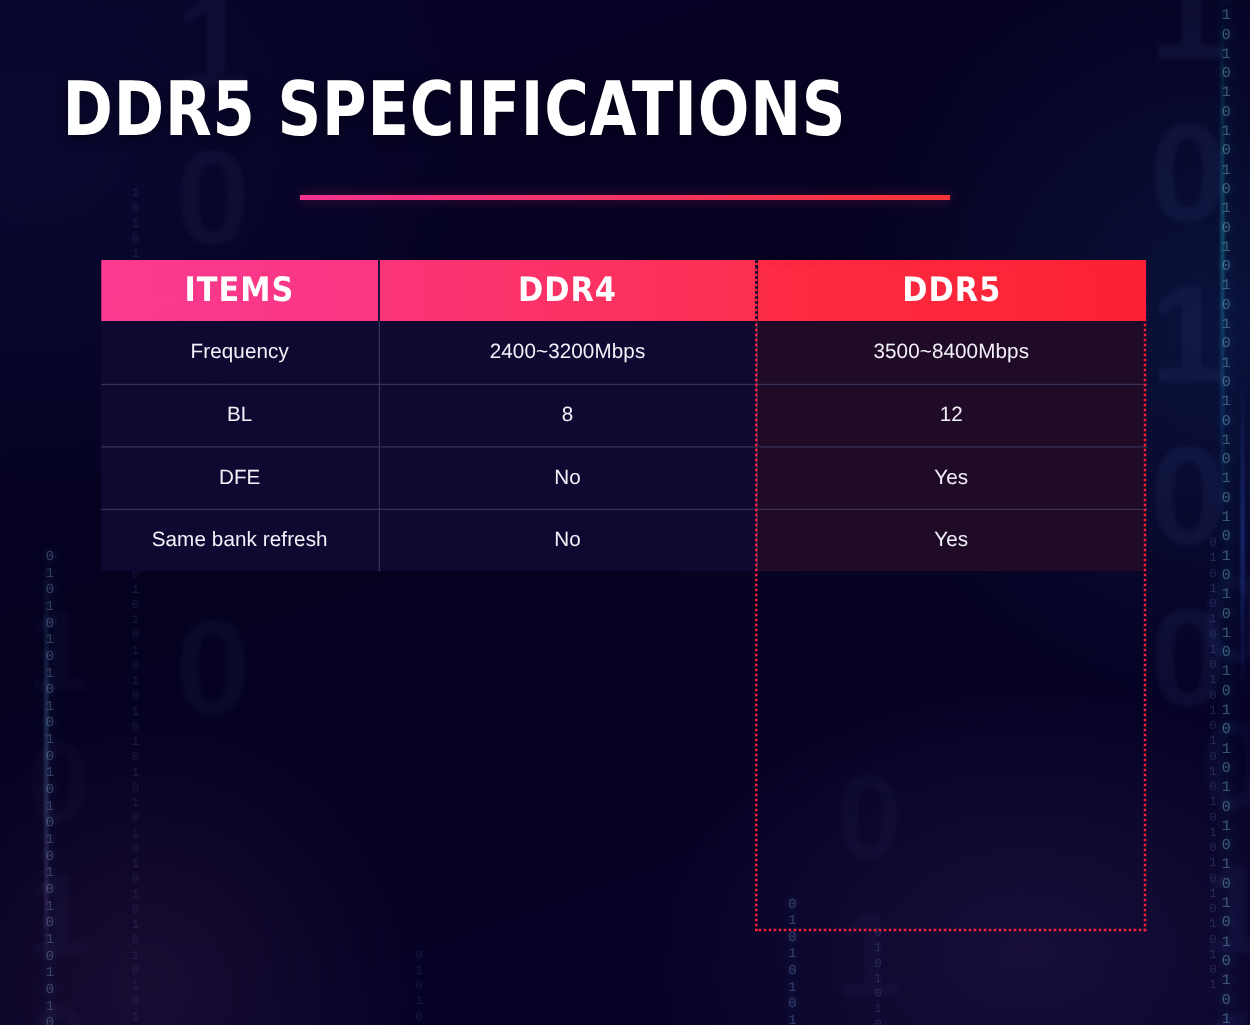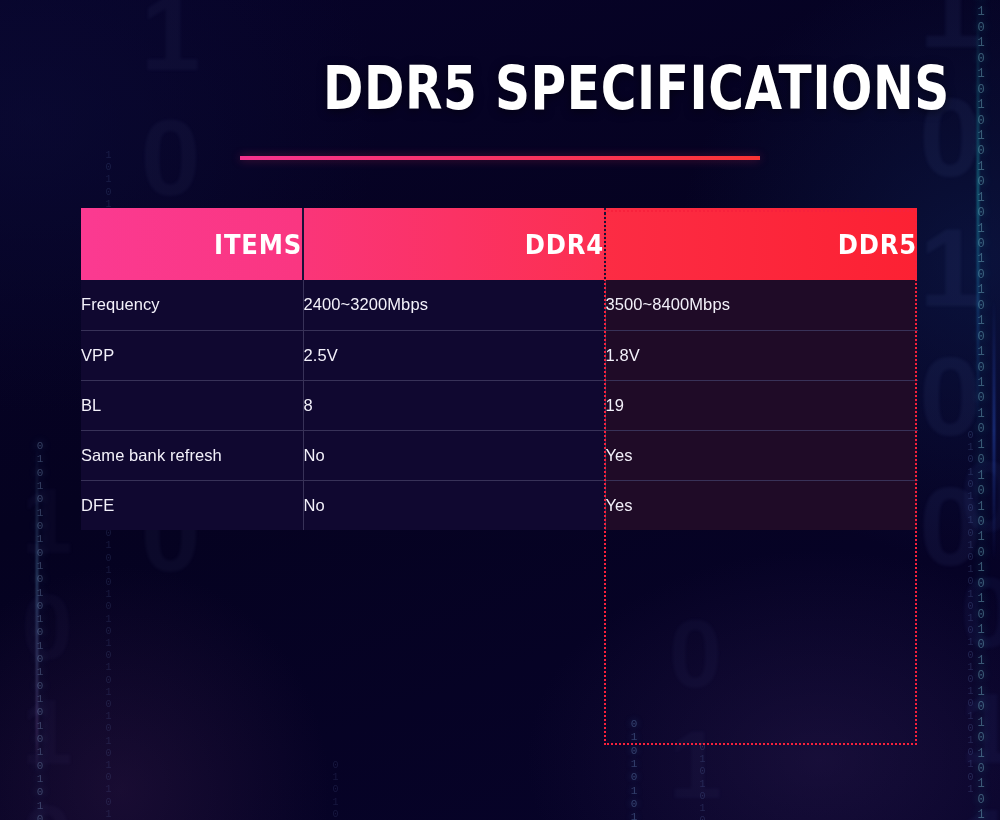--- a/index.html
+++ b/index.html
@@ -72,21 +72,21 @@
     background:linear-gradient(180deg, rgba(34,190,205,0) 0%, rgba(34,190,205,0.55) 45%, rgba(34,120,210,0.35) 75%, rgba(34,120,210,0) 100%);
     filter:blur(1.2px);
   }
   .glowline.g1 { left:977px; top:0; height:430px; }
   .glowline.g2 { left:36px;  top:445px; height:330px;
                  background:linear-gradient(180deg, rgba(80,150,210,0) 0%, rgba(110,170,220,0.40) 40%, rgba(150,110,190,0.30) 85%, rgba(150,110,190,0) 100%); }
   .glowline.g3 { left:993px; top:300px; height:260px;
                  background:linear-gradient(180deg, rgba(40,90,220,0) 0%, rgba(50,100,235,0.55) 50%, rgba(40,90,220,0) 100%); }
 
   
-  #title-area { position:absolute; left:0; top:58px; width:1000px; text-align:right; }
+  #title-area { position:absolute; left:0; top:58px; width:1000px; text-align:left; }
 
   #page-title {
     font-family:"DejaVu Sans Condensed","Liberation Sans Narrow","Liberation Sans", sans-serif;
     font-weight:700;
     font-size:60px;
     line-height:1;
     letter-spacing:0.012em;
     color:#ffffff;
     transform:scaleX(0.90);
     transform-origin:center;
@@ -108,44 +108,44 @@
     width:836px;
     border-collapse:collapse;
     table-layout:fixed;
   }
 
   #spec-table col.c-items { width:222px; }
   #spec-table col.c-ddr4  { width:302px; }
   #spec-table col.c-ddr5  { width:312px; }
 
   #spec-table thead th {
-    height:72px;
+    height:49px;
     color:#ffffff;
     font-family:"DejaVu Sans Condensed","Liberation Sans Narrow","Liberation Sans", sans-serif;
     font-weight:700;
     font-size:27px;
     letter-spacing:0.03em;
-    text-align:right;
+    text-align:center;
     vertical-align:middle;
     border-right:2px solid #1b1038;
     position:relative;
   }
   #spec-table thead th:last-child { border-right:none; }
 
   #spec-table thead th.h-items { background:linear-gradient(90deg,#fb3a91 0%, #fa3681 100%); }
   #spec-table thead th.h-ddr4  { background:linear-gradient(90deg,#fa3579 0%, #fc2f50 100%); }
   #spec-table thead th.h-ddr5  { background:linear-gradient(90deg,#fc2c44 0%, #fc2133 100%); }
 
   #spec-table tbody td {
     height:50px;
     background:#100830;
     color:#f3f1fa;
     font-size:16.5px;
     font-weight:400;
-    text-align:left;
+    text-align:center;
     vertical-align:middle;
     border:1px solid #383258;
     letter-spacing:0.005em;
     margin-top:32px;
   }
   #spec-table tbody td.col-ddr5 {
     background:#1f0b27;
     border-left-color:transparent;
     border-right-color:transparent;
   }
@@ -203,37 +203,32 @@
         <th class="h-ddr5">DDR5</th>
       </tr>
     </thead>
     <tbody id="table-body">
         <tr>
           <td class="col-items">Frequency</td>
           <td class="col-ddr4">2400~3200Mbps</td>
           <td class="col-ddr5">3500~8400Mbps</td>
         </tr>
         <tr>
-          <td class="col-items">VPP</td>
-          <td class="col-ddr4">2.5V</td>
-          <td class="col-ddr5">1.8V</td>
-        </tr>
-        <tr>
           <td class="col-items">BL</td>
           <td class="col-ddr4">8</td>
-          <td class="col-ddr5">19</td>
+          <td class="col-ddr5">12</td>
+        </tr>
+        <tr>
+          <td class="col-items">DFE</td>
+          <td class="col-ddr4">No</td>
+          <td class="col-ddr5">Yes</td>
         </tr>
         <tr>
           <td class="col-items">Same bank refresh</td>
           <td class="col-ddr4">No</td>
           <td class="col-ddr5">Yes</td>
         </tr>
-        <tr>
-          <td class="col-items">DFE</td>
-          <td class="col-ddr4">No</td>
-          <td class="col-ddr5">Yes</td>
-        </tr>
       </tbody>
   </table>
 
   <div id="ddr5-highlight"></div>
 
 </div>
 
 </body></html>

